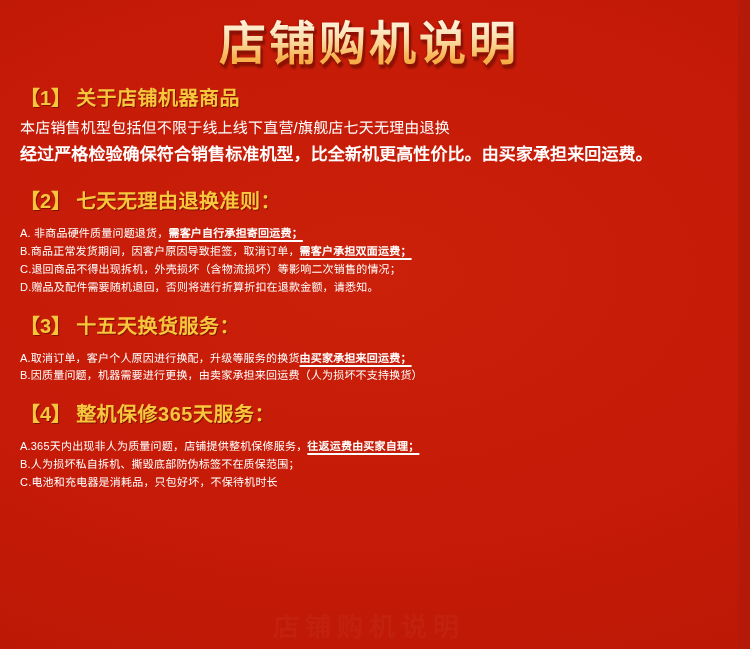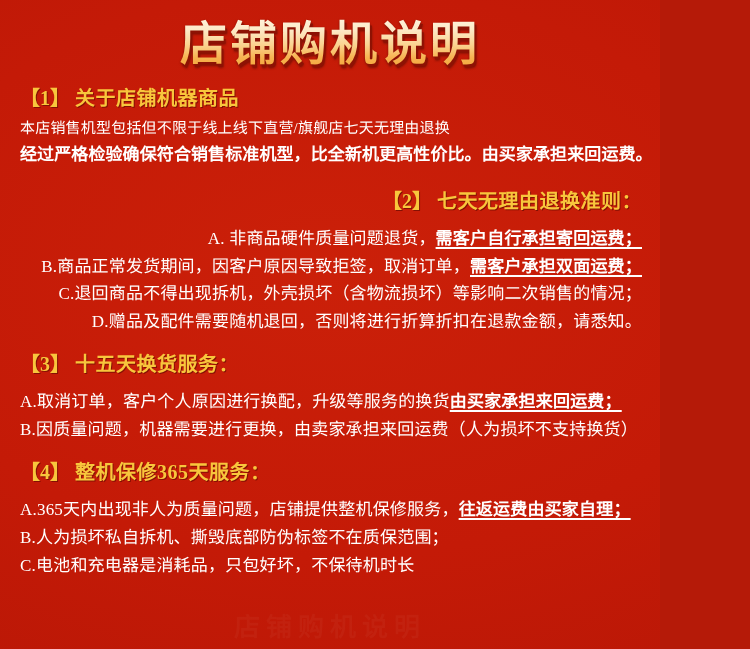--- a/index.html
+++ b/index.html
@@ -6,21 +6,21 @@
   html, body {
     margin: 0;
     padding: 0;
     background: #b51a08;
   }
   body {
     font-family: "Liberation Sans", "DejaVu Sans", sans-serif;
   }
   .banner {
     position: relative;
-    width: 660px;
+    width: 738px;
     height: 649px;
     margin: 0;
     overflow: hidden;
     background: #c51c0a;
     background-image:
       radial-gradient(ellipse 120% 80% at 50% 42%, #cb2009 0%, #c41a07 55%, #b81706 100%);
     box-sizing: border-box;
   }
   .watermark {
     position: absolute;
@@ -58,41 +58,40 @@
     background-clip: text;
     color: transparent;
     -webkit-text-fill-color: transparent;
     filter: drop-shadow(2px 3px 0px #8d1204) drop-shadow(0 1px 1px rgba(80,8,2,0.6));
     margin: 0;
   }
 
   
   .content {
     padding: 10px 18px 0 20px;
-    font-family: Liberation Serif, serif;
   }
   .section {
     margin-bottom: 2px;
   }
   .sec-head {
     color: #f8c63c;
     font-size: 20px;
     font-weight: bold;
     letter-spacing: 0.5px;
     line-height: 1.5;
     margin: 0 0 4px 0;
     text-shadow: 1px 1px 0 rgba(120,14,3,0.85);
     white-space: nowrap;
   }
   .sec-head .bracket { letter-spacing: 0; }
   .sec-head .gap { display: inline-block; width: 5px; }
 
   .line {
     color: #ffffff;
-    font-size: 17px;
+    font-size: 11px;
     line-height: 1.62;
     margin: 0;
     white-space: nowrap;
     letter-spacing: 0.2px;
   }
   .line.strong {
     font-weight: bold;
     letter-spacing: 0.1px;
   }
   .em {
@@ -101,21 +100,21 @@
     text-underline-offset: 3px;
     text-decoration-thickness: 2px;
   }
 
   
   .s1 { margin-top: 2px; }
   .s1 .sec-head { margin-bottom: 3px; }
   .s1 .line { font-size: 15px; }
   .s1 .line.strong { font-size: 17px; }
 
-  .s2 { margin-top: 18px; text-align: right; }
+  .s2 { margin-top: 18px; }
   .s2 .sec-head { margin-bottom: 9px; }
 
   .s3 { margin-top: 14px; }
   .s3 .sec-head { margin-bottom: 9px; }
 
   .s4 { margin-top: 14px; }
   .s4 .sec-head { margin-bottom: 9px; }
 </style>
 </head>
 <body>

